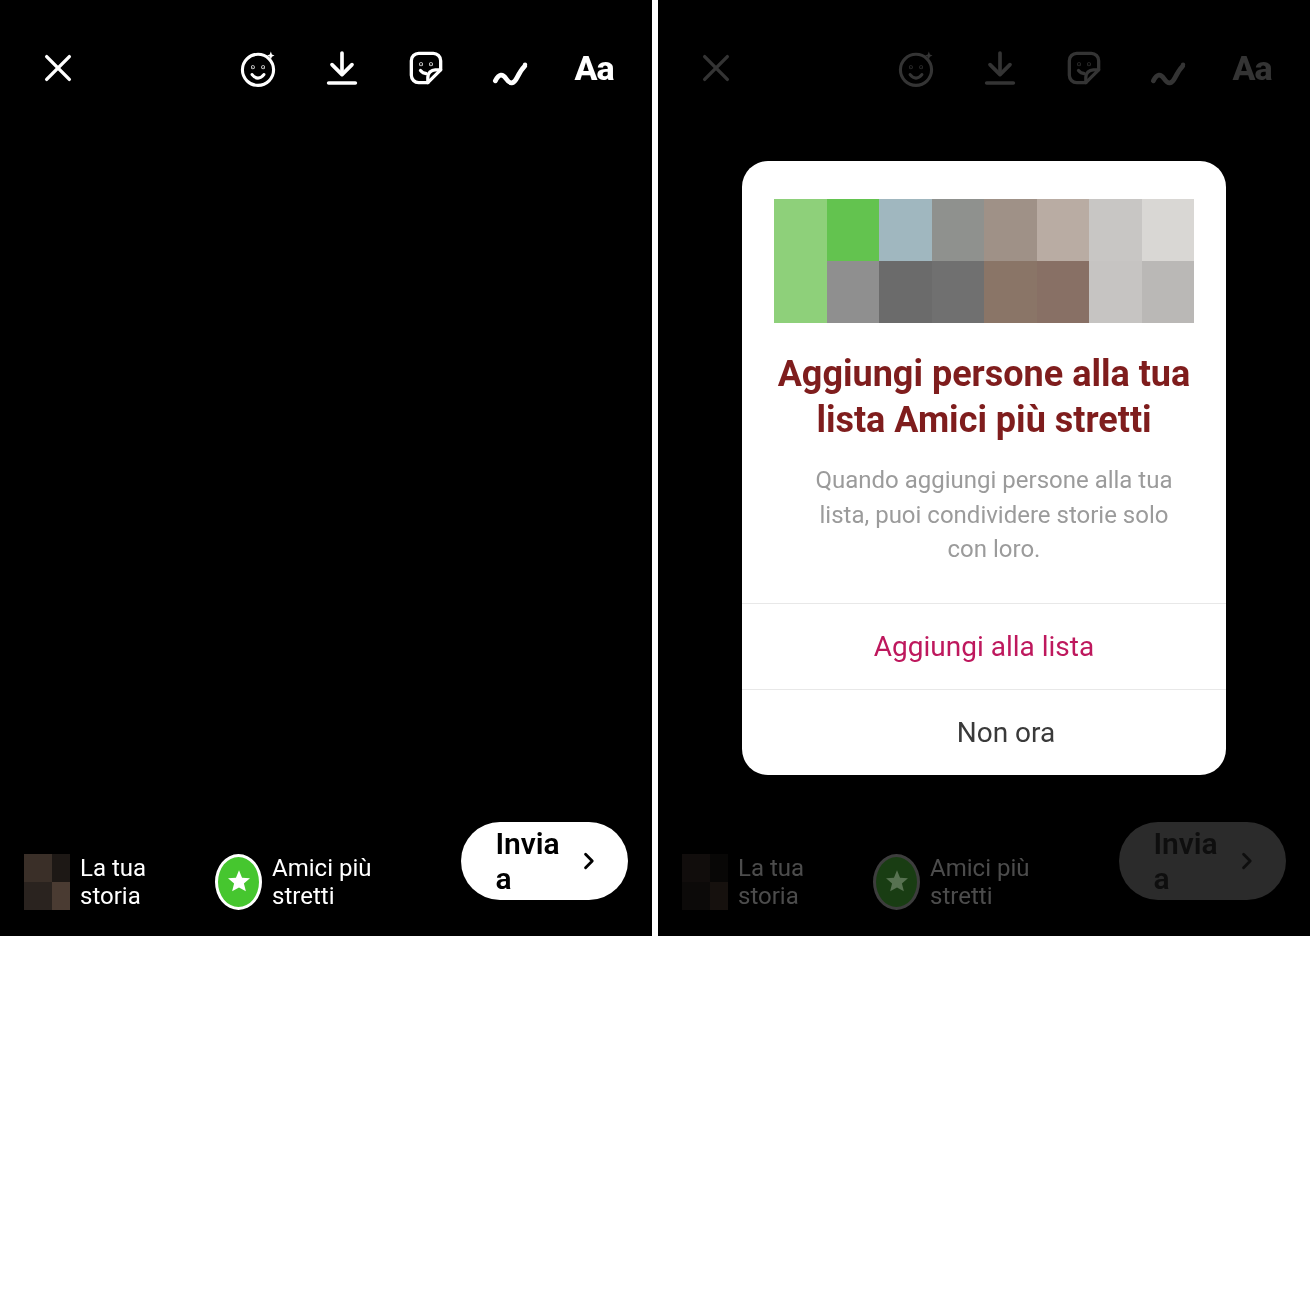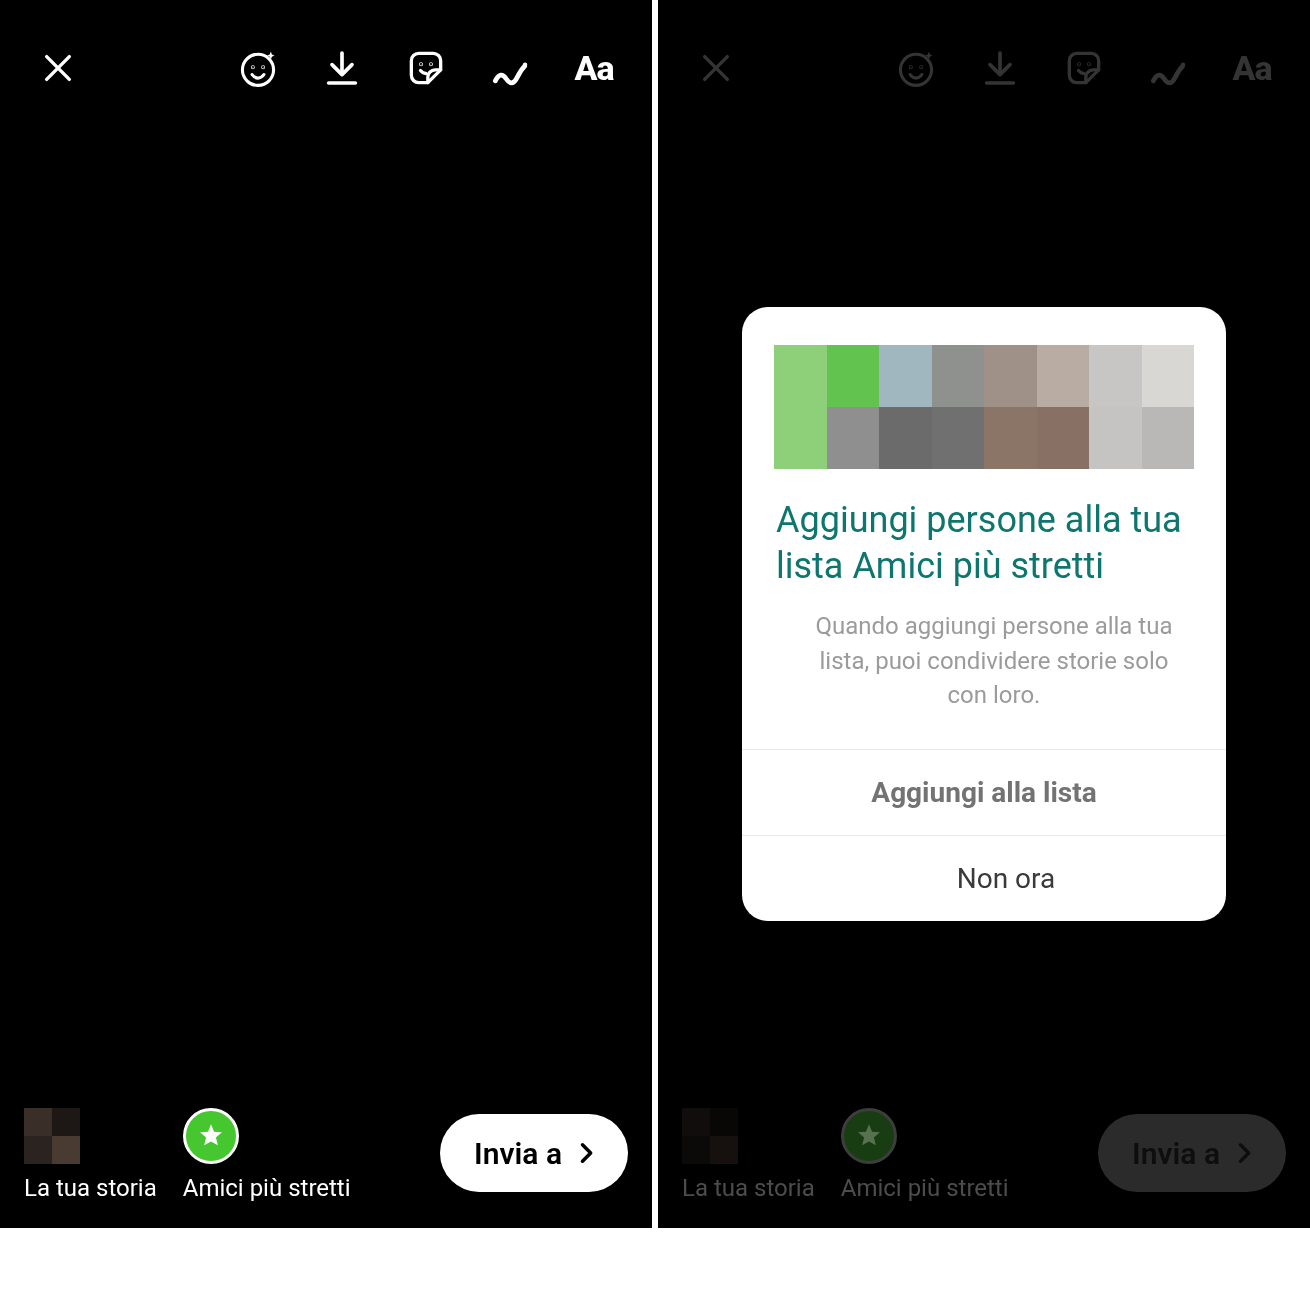--- a/index.html
+++ b/index.html
@@ -7,21 +7,21 @@
       width: 1310px;
       height: 1300px;
       background: #fff;
       font-family: -apple-system, BlinkMacSystemFont, "Segoe UI", Roboto, Helvetica, Arial, sans-serif;
       display: flex;
       gap: 6px;
       padding: 0;
     }
     .panel {
       width: 652px;
-      height: 1228px;
+      height: 936px;
       background: #000;
       position: relative;
       overflow: hidden;
     }
     .toolbar {
       position: absolute;
       top: 38px;
       left: 0;
       right: 0;
       height: 60px;
@@ -64,21 +64,21 @@
       right: 0;
       height: 120px;
       display: flex;
       align-items: flex-end;
       padding: 0 24px 0 24px;
       gap: 26px;
     }
 
     .option {
       display: flex;
-      flex-direction: column;
+      flex-direction: row;
       align-items: flex-start;
       gap: 10px;
       cursor: pointer;
     }
     .option-label {
       color: #fff;
       font-size: 24px;
       font-weight: 400;
     }
 
@@ -155,44 +155,44 @@
       height: 124px;
       position: relative;
       display: flex;
       flex-wrap: wrap;
     }
     .modal-pixel .row { display: flex; width: 100%; height: 50%; }
     .modal-pixel .cell { flex: 1; }
 
     .modal-title {
       font-size: 36px;
-      font-weight: 400;
-      color: #0f766e;
-      text-align: left;
+      font-weight: 700;
+      color: #7f1d1d;
+      text-align: center;
       padding: 0 34px;
       line-height: 1.28;
     }
     .modal-desc {
       font-size: 24px;
       color: #9b9b9b;
       text-align: center;
       padding: 20px 36px 36px 56px;
       line-height: 1.45;
     }
     .modal-btn {
       border-top: 1px solid #e8e8e8;
       width: 100%;
       height: 86px;
       display: flex;
       align-items: center;
       justify-content: center;
       font-size: 28px;
       cursor: pointer;
     }
-    .modal-btn.primary { color: #737373; font-weight: 700; }
+    .modal-btn.primary { color: #be185d; font-weight: 400; }
     .modal-btn.secondary { color: #3a3a3a; font-weight: 400; padding-left: 44px; }
   </style>
 </head>
 <body>
 
 <div class="panel">
   <div class="toolbar">
     <div class="tb-icon close-x">
       <svg viewBox="0 0 24 24" fill="none" stroke="currentColor" stroke-width="2.4" stroke-linecap="round">
           <line x1="4" y1="4" x2="20" y2="20"></line>

